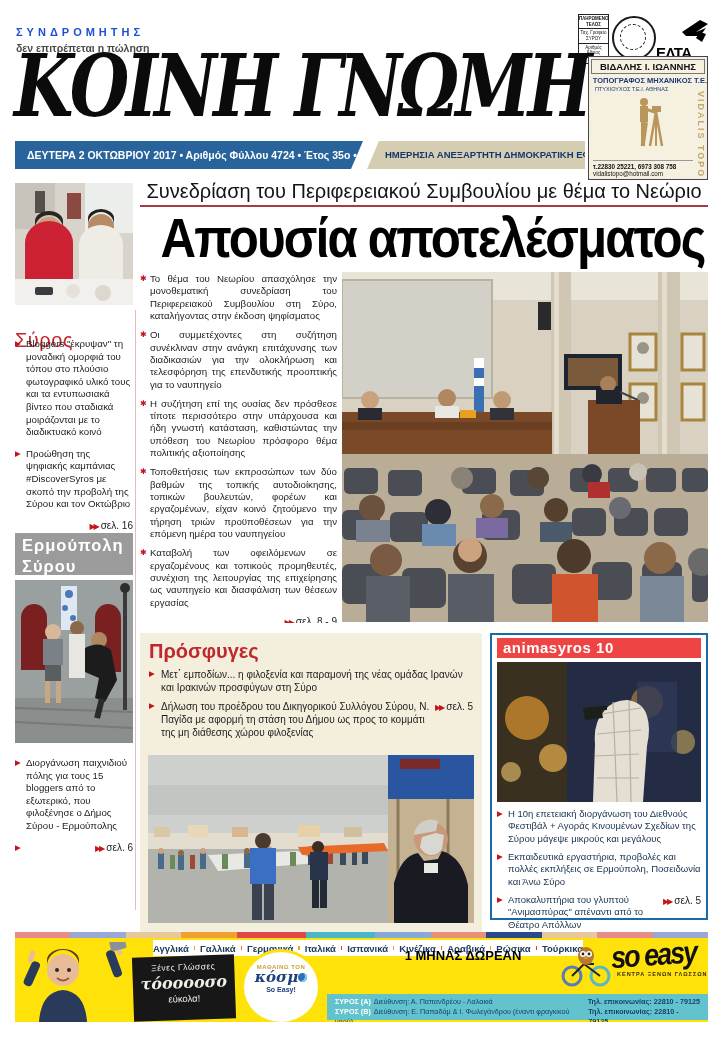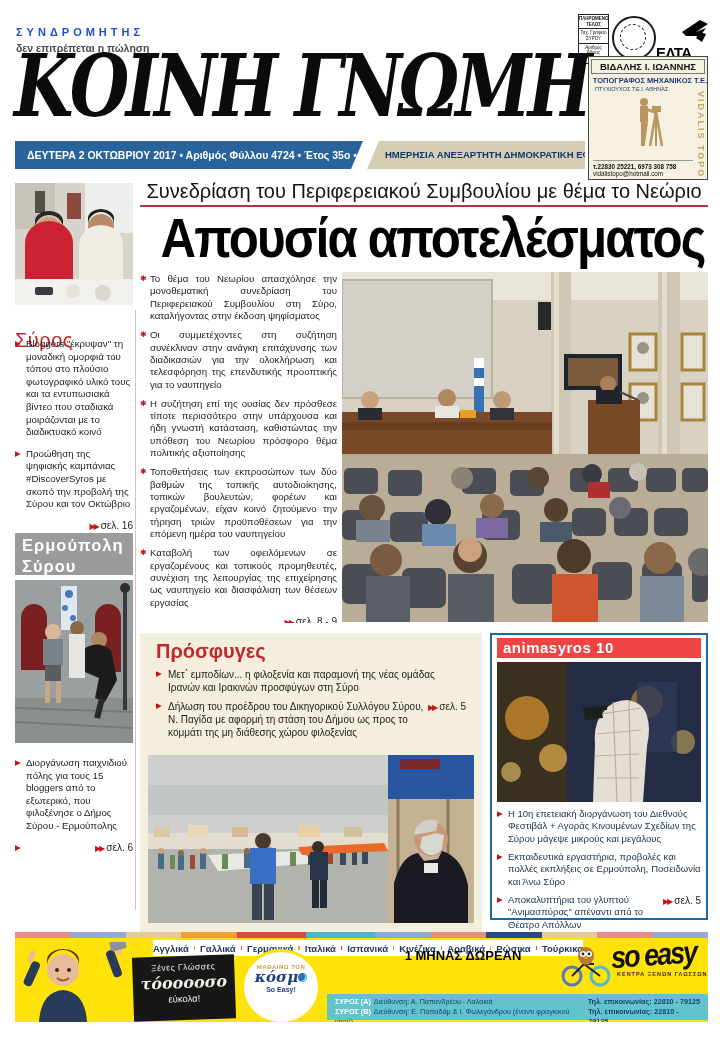--- a/index.html
+++ b/index.html
@@ -66,21 +66,21 @@
   .syros-h{left:15px;top:311px;font-size:20px;font-weight:400;color:#c0282d;letter-spacing:.5px;margin-top:18px;}
   .sidebullets{left:15px;top:338px;width:118px;}
   .sb{position:relative;padding-left:11px;margin-bottom:9px;font-size:9.7px;line-height:1.3;color:#1c1c1c;}
   .sb .tri{position:absolute;left:0;top:1px;color:#c3151c;font-size:7.5px;}
   .greyhead{left:15px;top:533px;width:118px;height:42px;background:#9b9b9b;color:#fff;font-size:16.5px;
         font-weight:900;line-height:1.25;padding:2px 0 0 7px;box-sizing:border-box;letter-spacing:1px;}
   .sphoto2{left:15px;top:580px;width:118px;height:163px;}
   .sidebullets2{left:15px;top:757px;width:118px;}
 
   
-  .prbox{left:140px;top:633px;width:342px;height:299px;background:#f4eedd;box-sizing:border-box;padding:7px 16px;}
+  .prbox{left:140px;top:633px;width:342px;height:299px;background:#f4eedd;box-sizing:border-box;padding:7px 9px;}
   .prbox .h{font-size:20px;font-weight:900;color:#c0282d;margin-bottom:5px;}
   .prb{position:relative;padding-left:12px;margin-bottom:6px;font-size:10px;line-height:1.3;color:#1c1c1c;}
   .prb .tri{position:absolute;left:0;top:1px;color:#c3151c;font-size:7.5px;}
   .prb .pref{float:right;}
   .portphoto{position:absolute;left:8px;top:122px;width:326px;height:168px;}
 
   
   .anbox{left:490px;top:633px;width:218px;height:287px;border:2px solid #1a6aa5;box-sizing:border-box;background:#fff;padding:3px 5px;}
   .anbox .bar{background:#ef4444;color:#fff;font-size:15px;font-weight:900;padding:1px 6px 2px;letter-spacing:.5px;}
   .anphoto{width:204px;height:140px;margin:4px auto 6px;}

